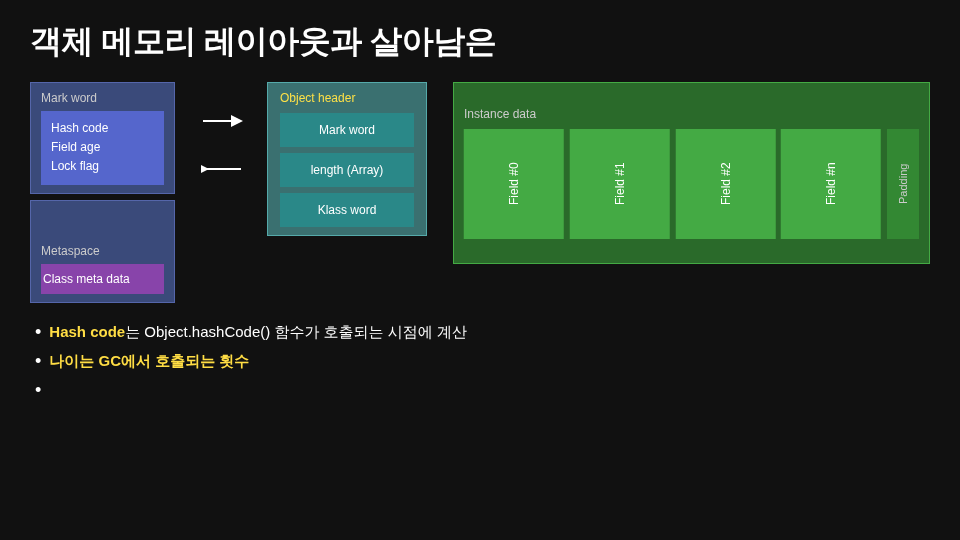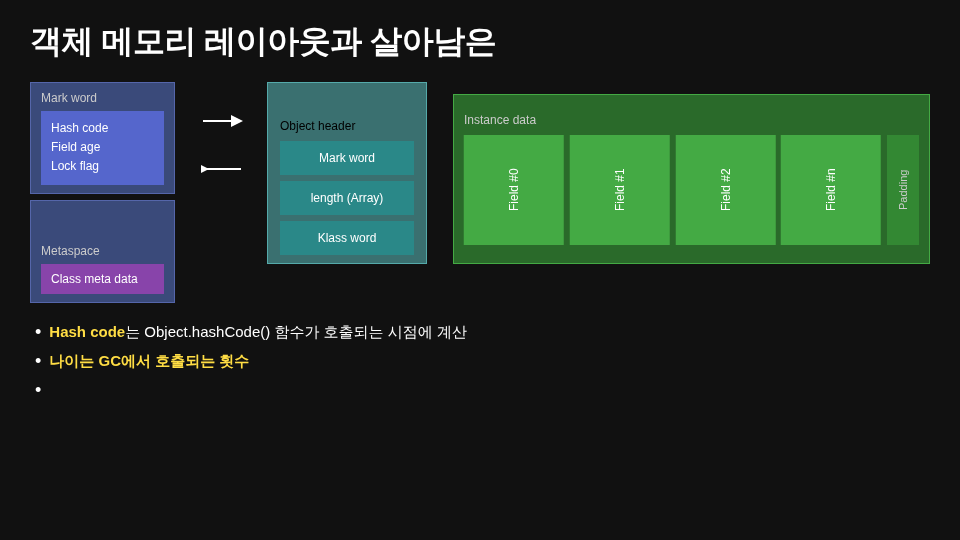--- a/index.html
+++ b/index.html
@@ -74,21 +74,21 @@
 
     .metaspace-title {
       font-size: 12px;
       color: #ccc;
       margin-bottom: 6px;
       margin-top: 35px;
     }
 
     .metaspace-inner {
       background: #8844aa;
-      padding: 8px 10px;
+      padding: 8px 2px;
       font-size: 12px;
       color: #fff;
     }
 
     
     .arrows-col {
       display: flex;
       flex-direction: column;
       justify-content: space-around;
       width: 50px;
@@ -100,46 +100,44 @@
     .object-header-section {
       background: #3a7070;
       border: 1px solid #55aaaa;
       padding: 8px 12px;
       width: 160px;
       margin-right: 10px;
     }
 
     .object-header-title {
       font-size: 12px;
-      color: #000000;
+      color: #fde047;
       margin-bottom: 8px;
-      margin-top: 28px;
     }
 
     .object-header-items {
       display: flex;
       flex-direction: column;
       gap: 6px;
     }
 
     .object-header-item {
       background: #2a8888;
       padding: 10px 12px;
       font-size: 12px;
       color: #fff;
       text-align: center;
     }
 
     
     .instance-data-section {
       background: #2a6a2a;
       border: 1px solid #44aa44;
-      padding: 18px 10px;
+      padding: 24px 10px;
       flex: 1;
-      margin-top: 12px;
     }
 
     .instance-data-title {
       font-size: 12px;
       color: #ccc;
       margin-bottom: 8px;
     }
 
     .fields-row {
       display: flex;

